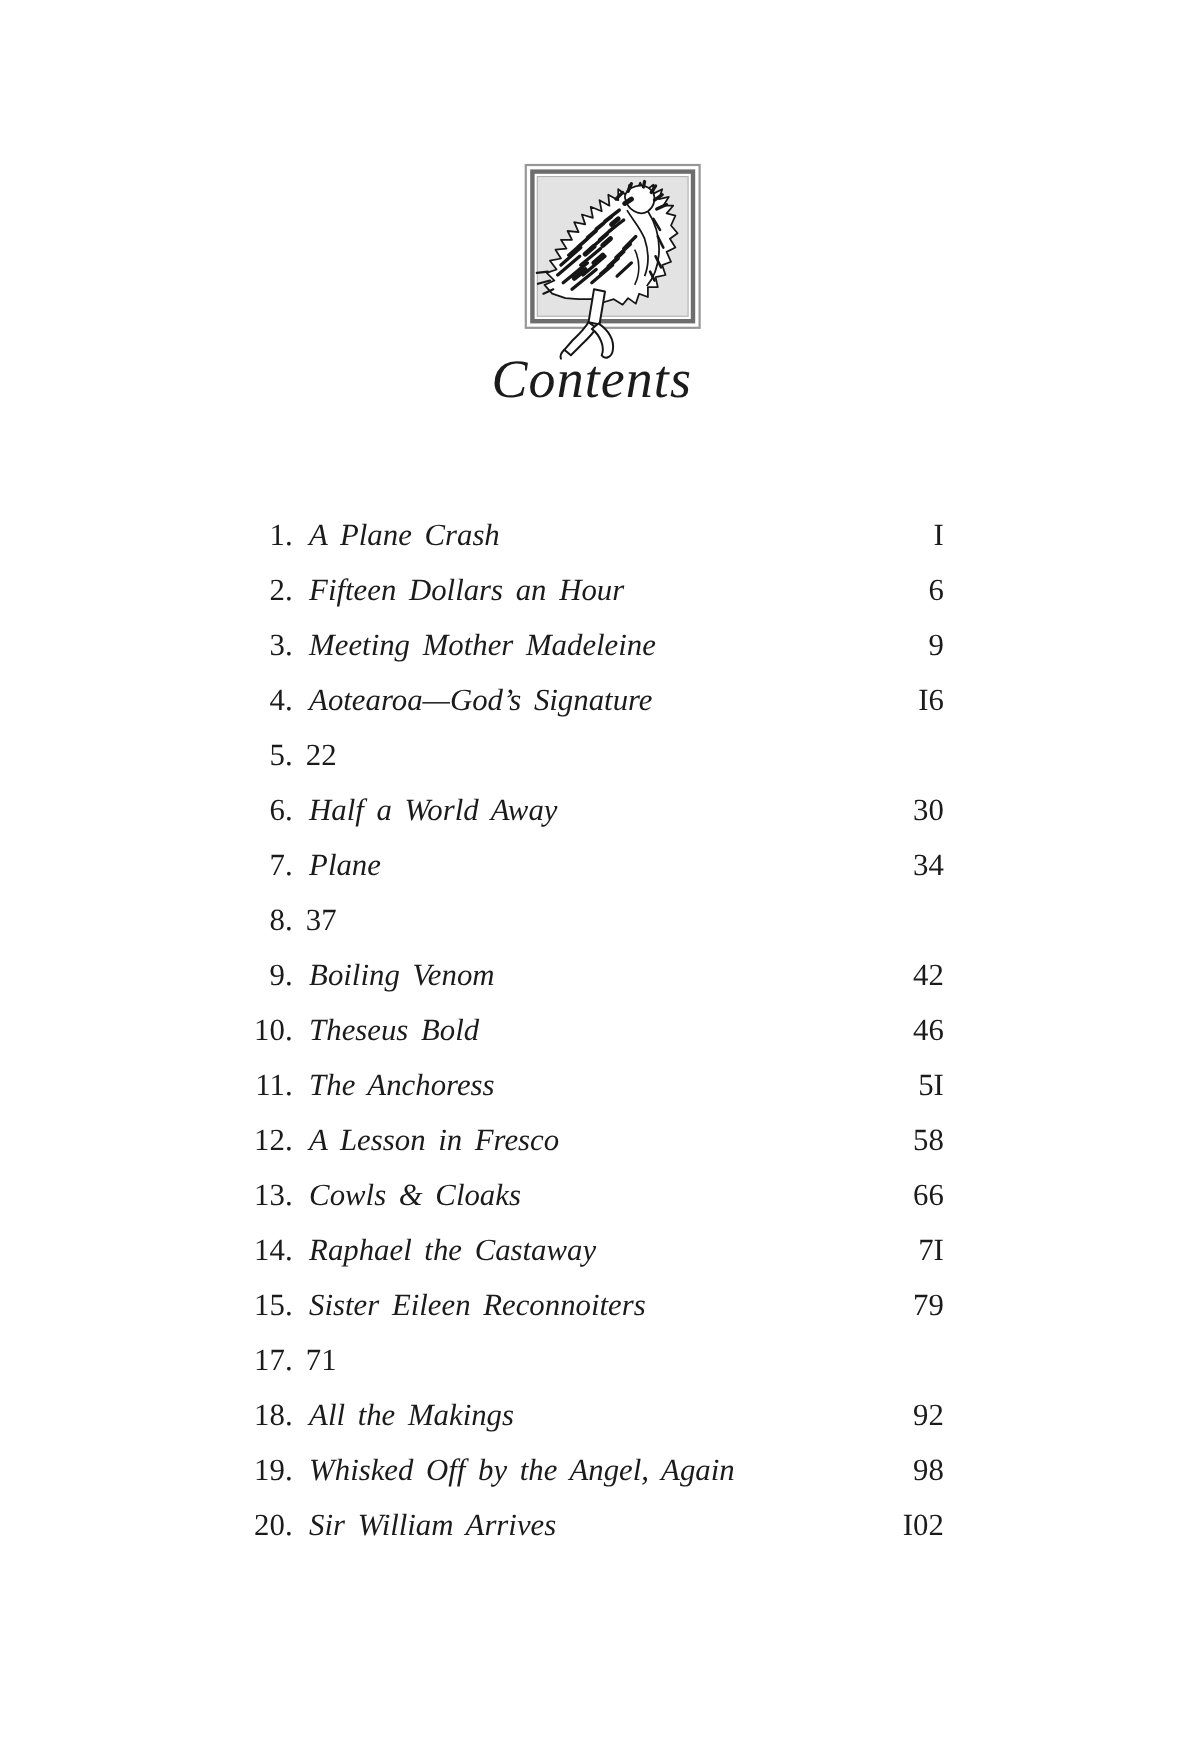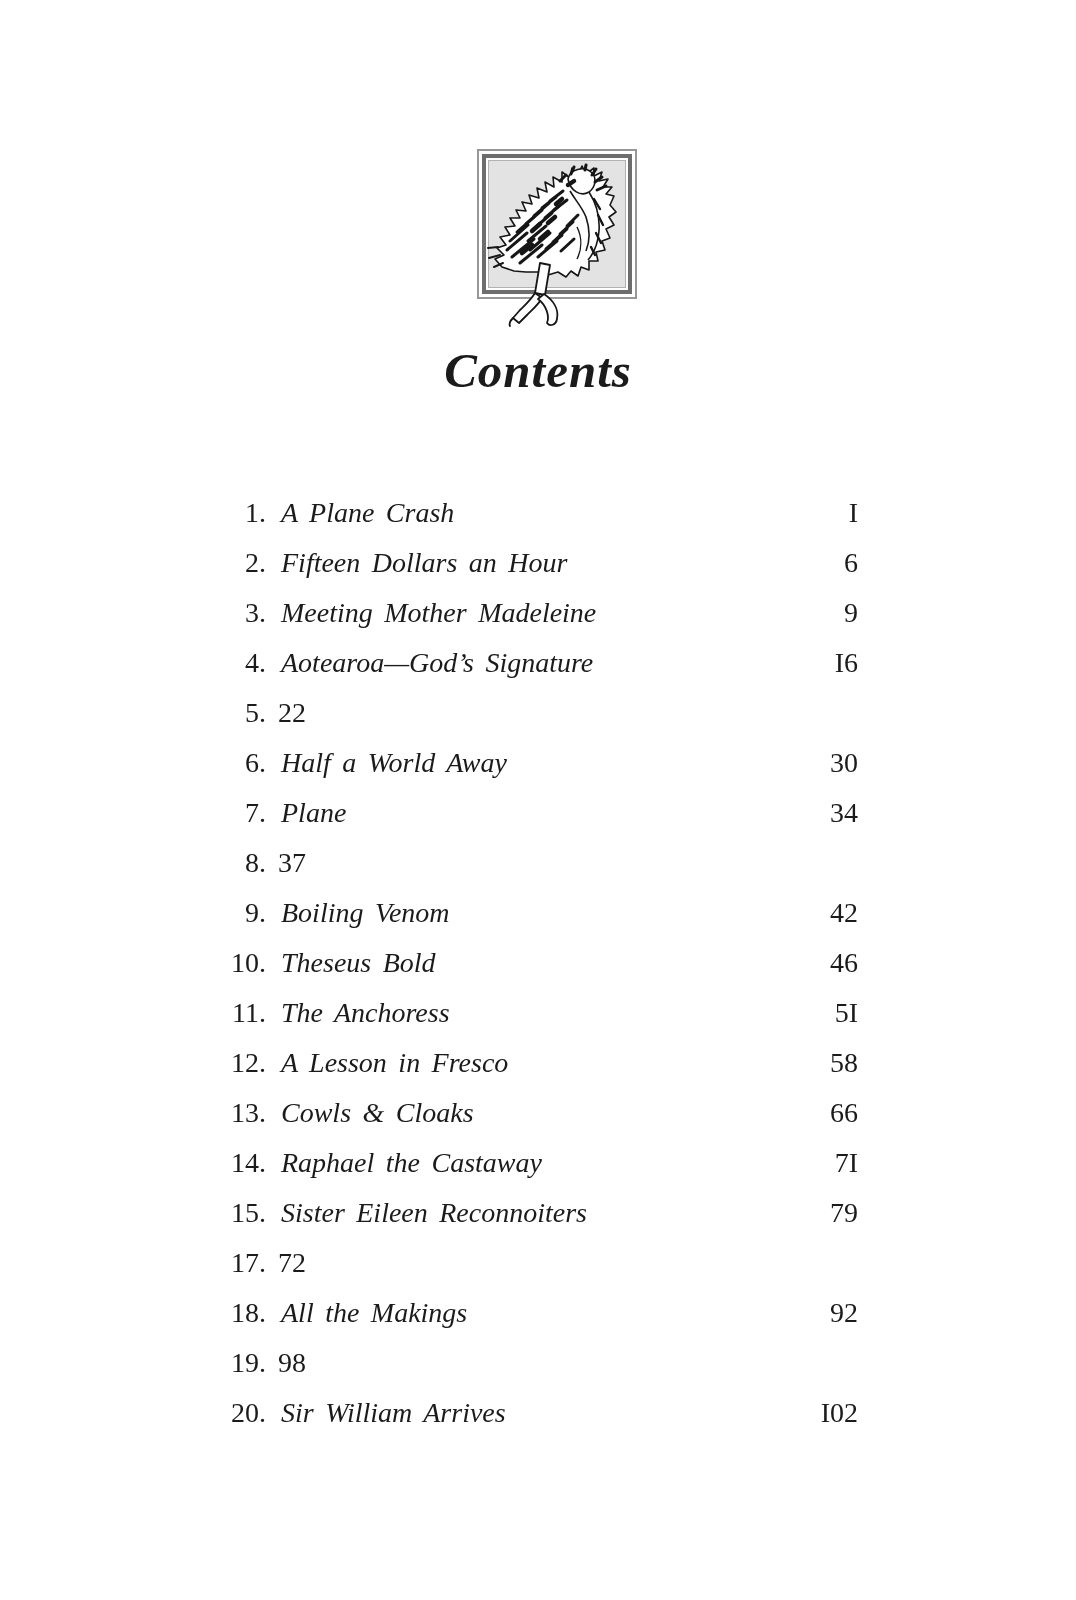--- a/index.html
+++ b/index.html
@@ -49,25 +49,25 @@
     position: absolute;
     left: 5px;
     top: 6px;
     width: 150px;
     height: 180px;
     overflow: visible;
   }
 
   
   .contents-title {
-    margin: 45px 0 0 0;
+    margin: 19px 0 0 0;
     text-align: center;
     font-size: 49px;
     line-height: 1.12;
-    font-weight: bold;
+    font-weight: normal;
     font-style: italic;
     letter-spacing: 1px;
   }
 
   
   .toc {
     width: 640px;
     margin: 89px auto 0 auto;
   }
   .toc-row {
@@ -251,29 +251,30 @@
         <span class="toc-title">Raphael the Castaway</span>
         <span class="toc-page">7I</span>
       </div>
       <div class="toc-row">
         <span class="toc-num">15.</span>
         <span class="toc-title">Sister Eileen Reconnoiters</span>
         <span class="toc-page">79</span>
       </div>
       <div class="toc-row">
         <span class="toc-num">17.</span>
-        <span class="toc-page">72</span>
+        <span class="toc-page">71</span>
       </div>
       <div class="toc-row">
         <span class="toc-num">18.</span>
         <span class="toc-title">All the Makings</span>
         <span class="toc-page">92</span>
       </div>
       <div class="toc-row">
         <span class="toc-num">19.</span>
+        <span class="toc-title">Whisked Off by the Angel, Again</span>
         <span class="toc-page">98</span>
       </div>
       <div class="toc-row">
         <span class="toc-num">20.</span>
         <span class="toc-title">Sir William Arrives</span>
         <span class="toc-page">I02</span>
       </div>
     </div>
 
 </div>

